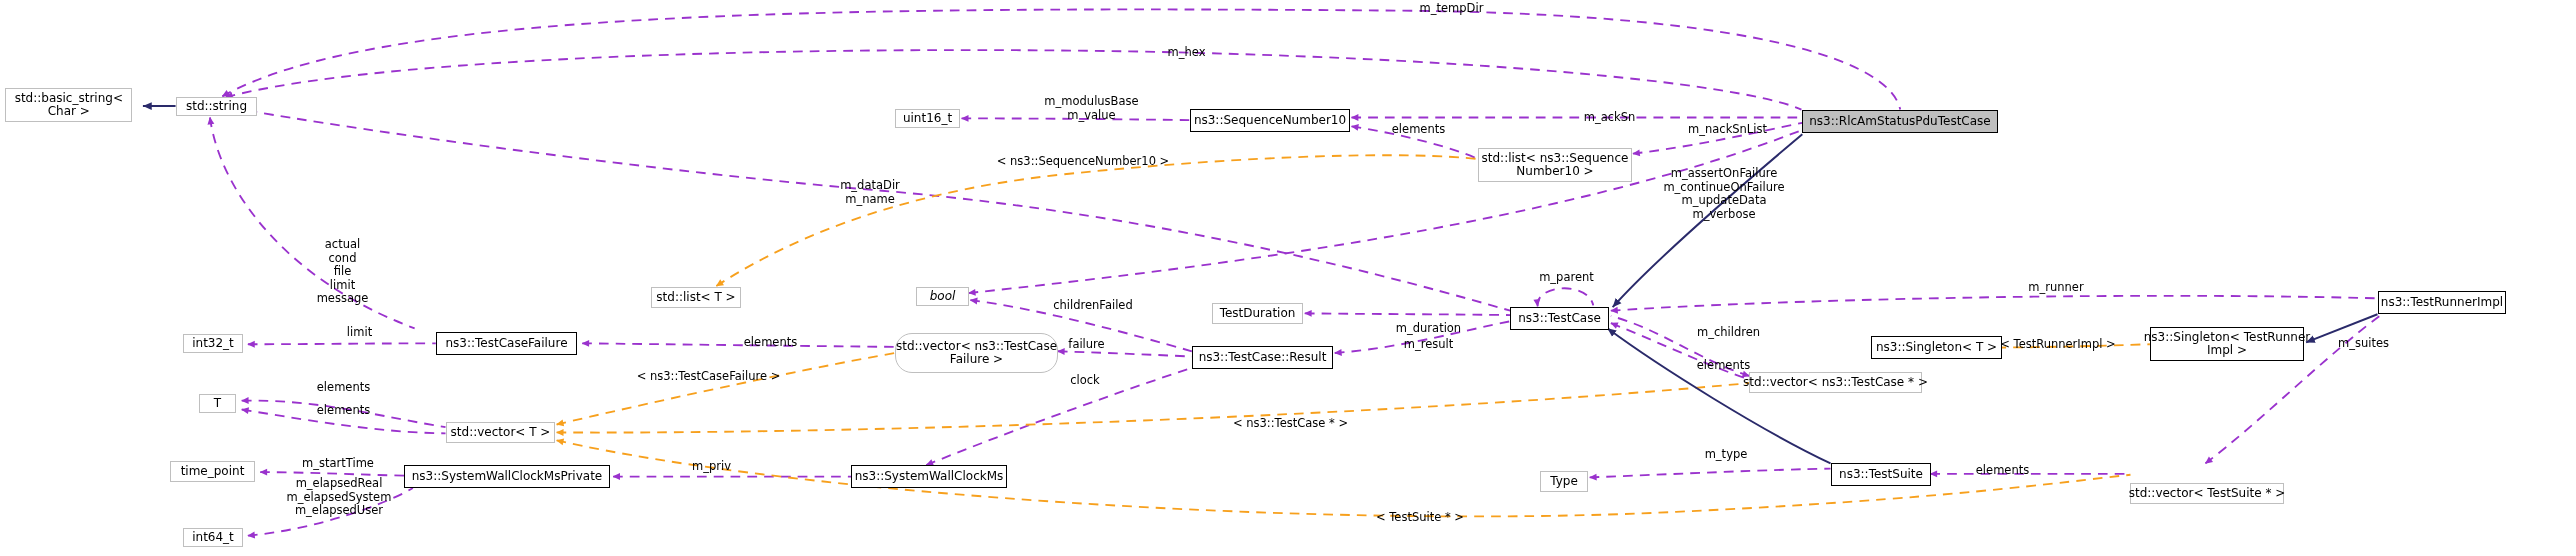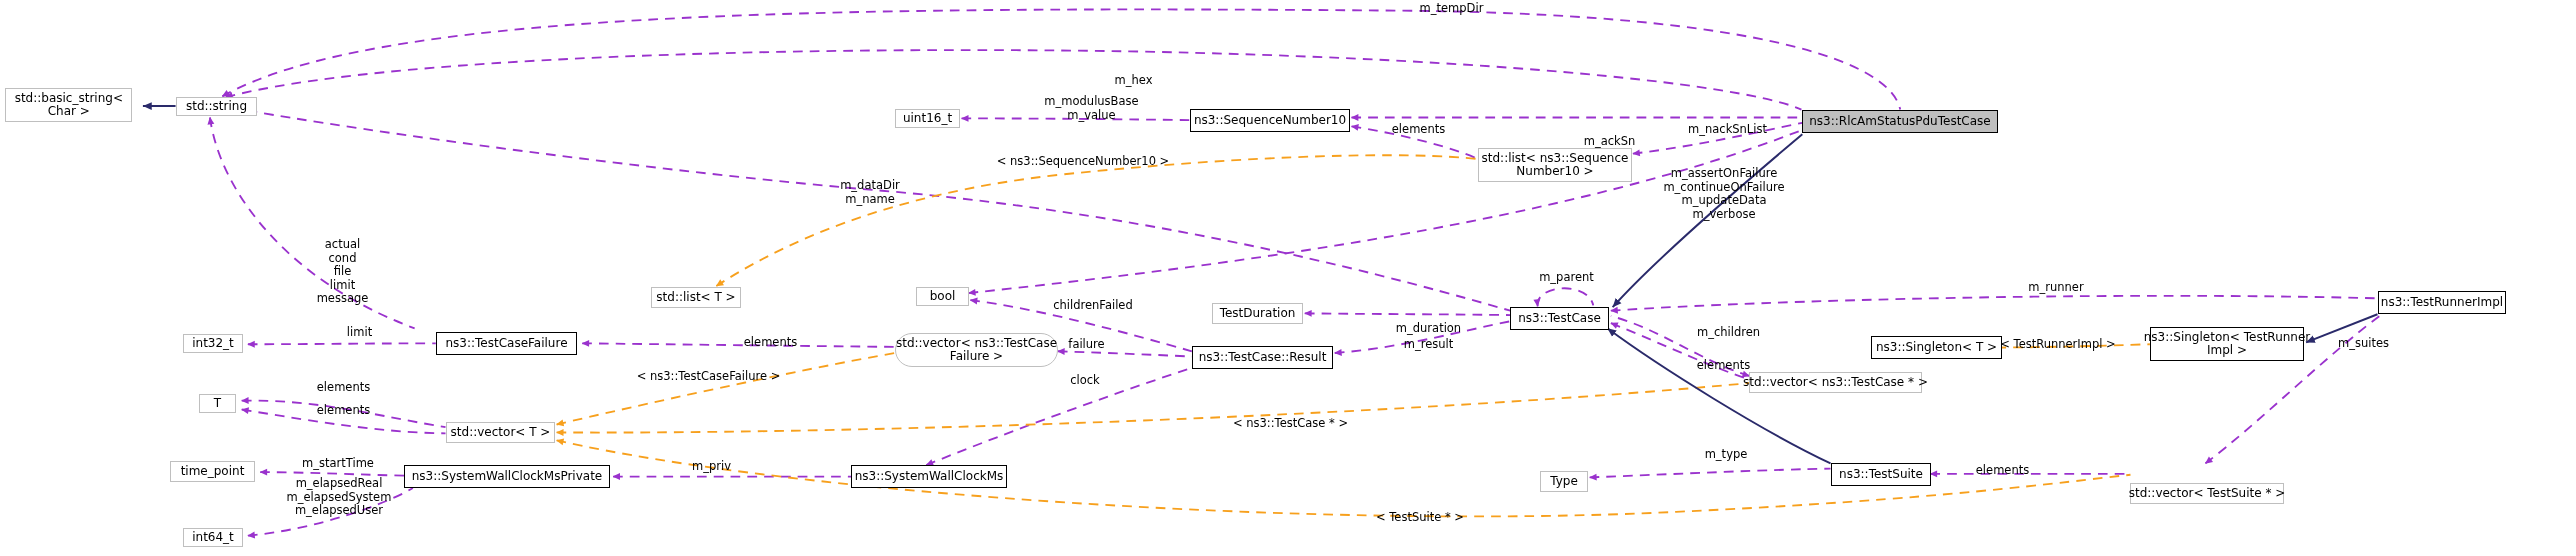--- a/index.html
+++ b/index.html
@@ -183,26 +183,26 @@
   <div class="node plain" style="left:183px; top:528px; width:60px;  height:19.4px;text-align:right;">int64_t</div>
 
   <div class="node solid" style="left:436px; top:332px; width:141px; height:23px;">ns3::TestCaseFailure</div>
 
   <div class="node plain" style="left:446px; top:422px; width:109px; height:21px;">std::vector&lt; T &gt;</div>
 
   <div class="node solid" style="left:404px; top:465px; width:206px; height:23px;">ns3::SystemWallClockMsPrivate</div>
 
   <div class="node plain" style="left:651px; top:287px; width:90px; height:21px;">std::list&lt; T &gt;</div>
 
-  <div class="node plain" style="left:895px; top:333px; width:163px; height:34px;border-radius:17px;">std::vector&lt; ns3::TestCase
+  <div class="node plain" style="left:895px; top:333px; width:163px; height:40px;border-radius:17px;">std::vector&lt; ns3::TestCase
 Failure &gt;</div>
 
   <div class="node solid" style="left:851px; top:465px; width:156px; height:23px;">ns3::SystemWallClockMs</div>
 
-  <div class="node plain" style="left:916px; top:287px; width:53px;  height:19.4px;">bool</div>
+  <div class="node plain" style="left:916px; top:287px; width:53px;  height:19.4px;font-style:italic;">bool</div>
 
   <div class="node plain" style="left:895px; top:109px; width:65px;  height:19.4px;">uint16_t</div>
 
   <div class="node solid" style="left:1190px; top:109px; width:160px; height:23px;">ns3::SequenceNumber10</div>
 
   <div class="node plain" style="left:1478px; top:148px; width:154px; height:34px;">std::list&lt; ns3::Sequence
 Number10 &gt;</div>
 
   <div class="node plain" style="left:1212px; top:303px; width:91px; height:21px;text-align:right;">TestDuration</div>
 
@@ -221,24 +221,24 @@
 
   <div class="node solid" style="left:2378px; top:291px; width:128px; height:23px;">ns3::TestRunnerImpl</div>
 
   <div class="node plain" style="left:1540px; top:471px; width:48px;  height:21px;">Type</div>
 
   <div class="node solid" style="left:1831px; top:463px; width:100px; height:23px;">ns3::TestSuite</div>
 
   <div class="node plain" style="left:2130px; top:463px; width:154px; height:21px;margin-top:20px;">std::vector&lt; TestSuite * &gt;</div>
 
   <div class="edge-label" style="left:1412px; top:1.8px;   width:79px;">m_tempDir</div>
-  <div class="edge-label" style="left:1107px; top:46px;  width:53px;margin-top:28px;">m_hex</div>
+  <div class="edge-label" style="left:1160px; top:46px;  width:53px;">m_hex</div>
   <div class="edge-label multi" style="left:1034px; top:95px; width:115px;">m_modulusBase
 m_value</div>
-  <div class="edge-label" style="left:1574px; top:111px; width:71px;margin-top:24px;">m_ackSn</div>
+  <div class="edge-label" style="left:1574px; top:111px; width:71px;">m_ackSn</div>
   <div class="edge-label" style="left:1679px; top:123px; width:97px;">m_nackSnList</div>
   <div class="edge-label" style="left:1383px; top:123px; width:71px;">elements</div>
   <div class="edge-label" style="left:988px; top:155px; width:190px;">&lt; ns3::SequenceNumber10 &gt;</div>
   <div class="edge-label multi" style="left:1648px; top:167px; width:152px;">m_assertOnFailure
 m_continueOnFailure
 m_updateData
 m_verbose</div>
   <div class="edge-label multi" style="left:831px;  top:179px; width:78px;">m_dataDir
 m_name</div>
   <div class="edge-label multi" style="left:310px;  top:238px; width:65px;">actual

